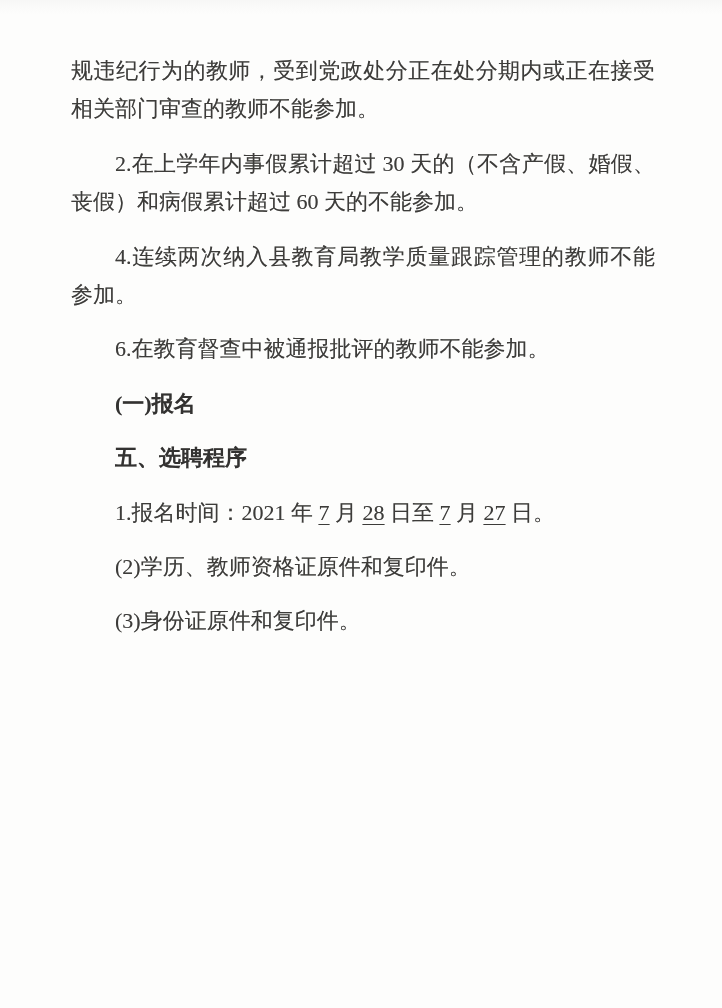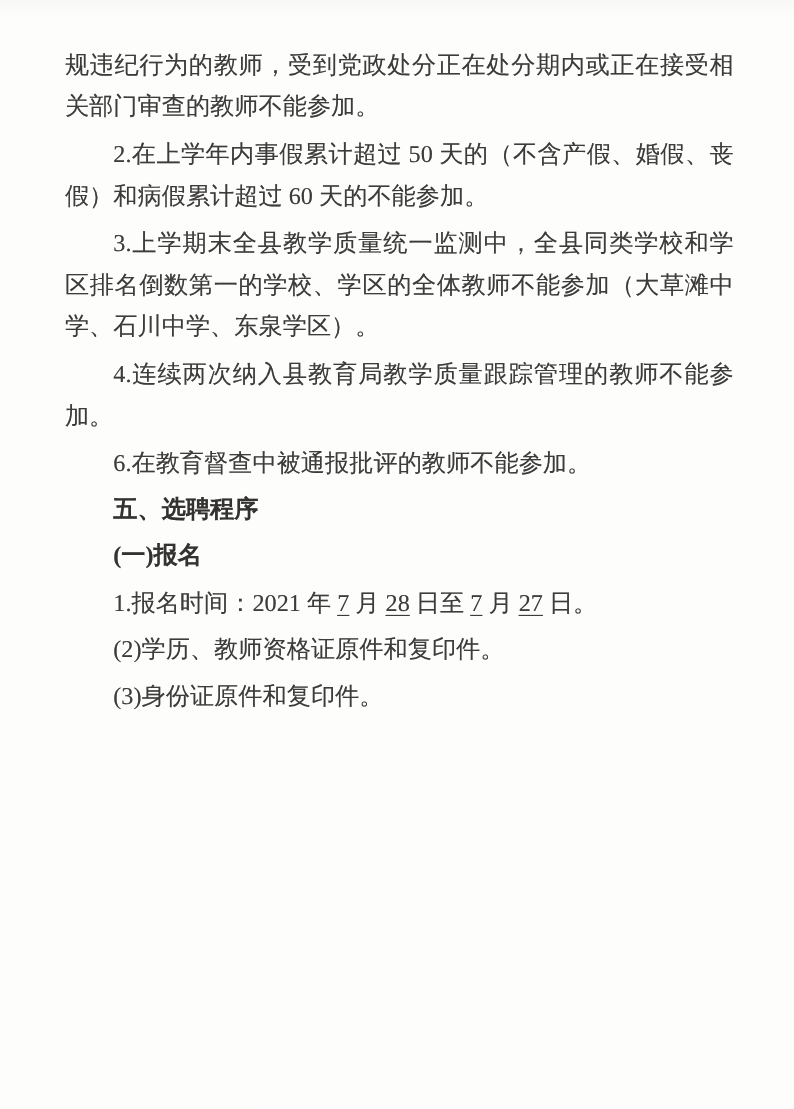--- a/index.html
+++ b/index.html
@@ -22,21 +22,21 @@
     top: 36px;
     left: 55px;
     width: 616px;
     font-family: "Liberation Serif", "DejaVu Serif", serif;
     font-size: 22px;
     line-height: 38.4px;
     color: #3d3c3a;
     text-shadow: 0 0 0.6px rgba(70,70,70,0.45);
   }
   .para {
-    margin: 4px;
+    margin: 16px;
     text-align: justify;
     text-justify: inter-ideograph;
   }
   .para.indent {
     text-indent: 2em;
   }
   .para.heading {
     font-weight: 700;
     color: #333231;
   }
@@ -45,23 +45,22 @@
     text-underline-offset: 4px;
     text-decoration-thickness: 1.2px;
   }
 </style>
 </head>
 <body>
 
 <div class="page">
   <div class="doc-body">
       <p class="para body"><span class="">规违纪行为的教师，受到党政处分正在处分期内或正在接受相关部门审查的教师不能参加。</span></p>
-      <p class="para body indent"><span class="">2.在上学年内事假累计超过 50 天的（不含产假、婚假、丧假）和病假累计超过 60 天的不能参加。</span></p>
-      <p class="para body indent"><span class="">3.上学期末全县教学质量统一监测中，全县同类学校和学区排名倒数第一的学校、学区的全体教师不能参加（大草滩中学、石川中学、东泉学区）。</span></p>
+      <p class="para body indent"><span class="">2.在上学年内事假累计超过 30 天的（不含产假、婚假、丧假）和病假累计超过 60 天的不能参加。</span></p>
       <p class="para body indent"><span class="">4.连续两次纳入县教育局教学质量跟踪管理的教师不能参加。</span></p>
       <p class="para body indent"><span class="">6.在教育督查中被通报批评的教师不能参加。</span></p>
+      <p class="para heading indent"><span class="">(一)报名</span></p>
       <p class="para heading indent"><span class="">五、选聘程序</span></p>
-      <p class="para heading indent"><span class="">(一)报名</span></p>
       <p class="para body indent"><span class="">1.报名时间：2021 年 </span><span class="underline">7</span><span class=""> 月 </span><span class="underline">28</span><span class=""> 日至 </span><span class="underline">7</span><span class=""> 月 </span><span class="underline">27</span><span class=""> 日。</span></p>
       <p class="para body indent"><span class="">(2)学历、教师资格证原件和复印件。</span></p>
       <p class="para body indent"><span class="">(3)身份证原件和复印件。</span></p>
     </div>
 </div>
 
 </body></html>

